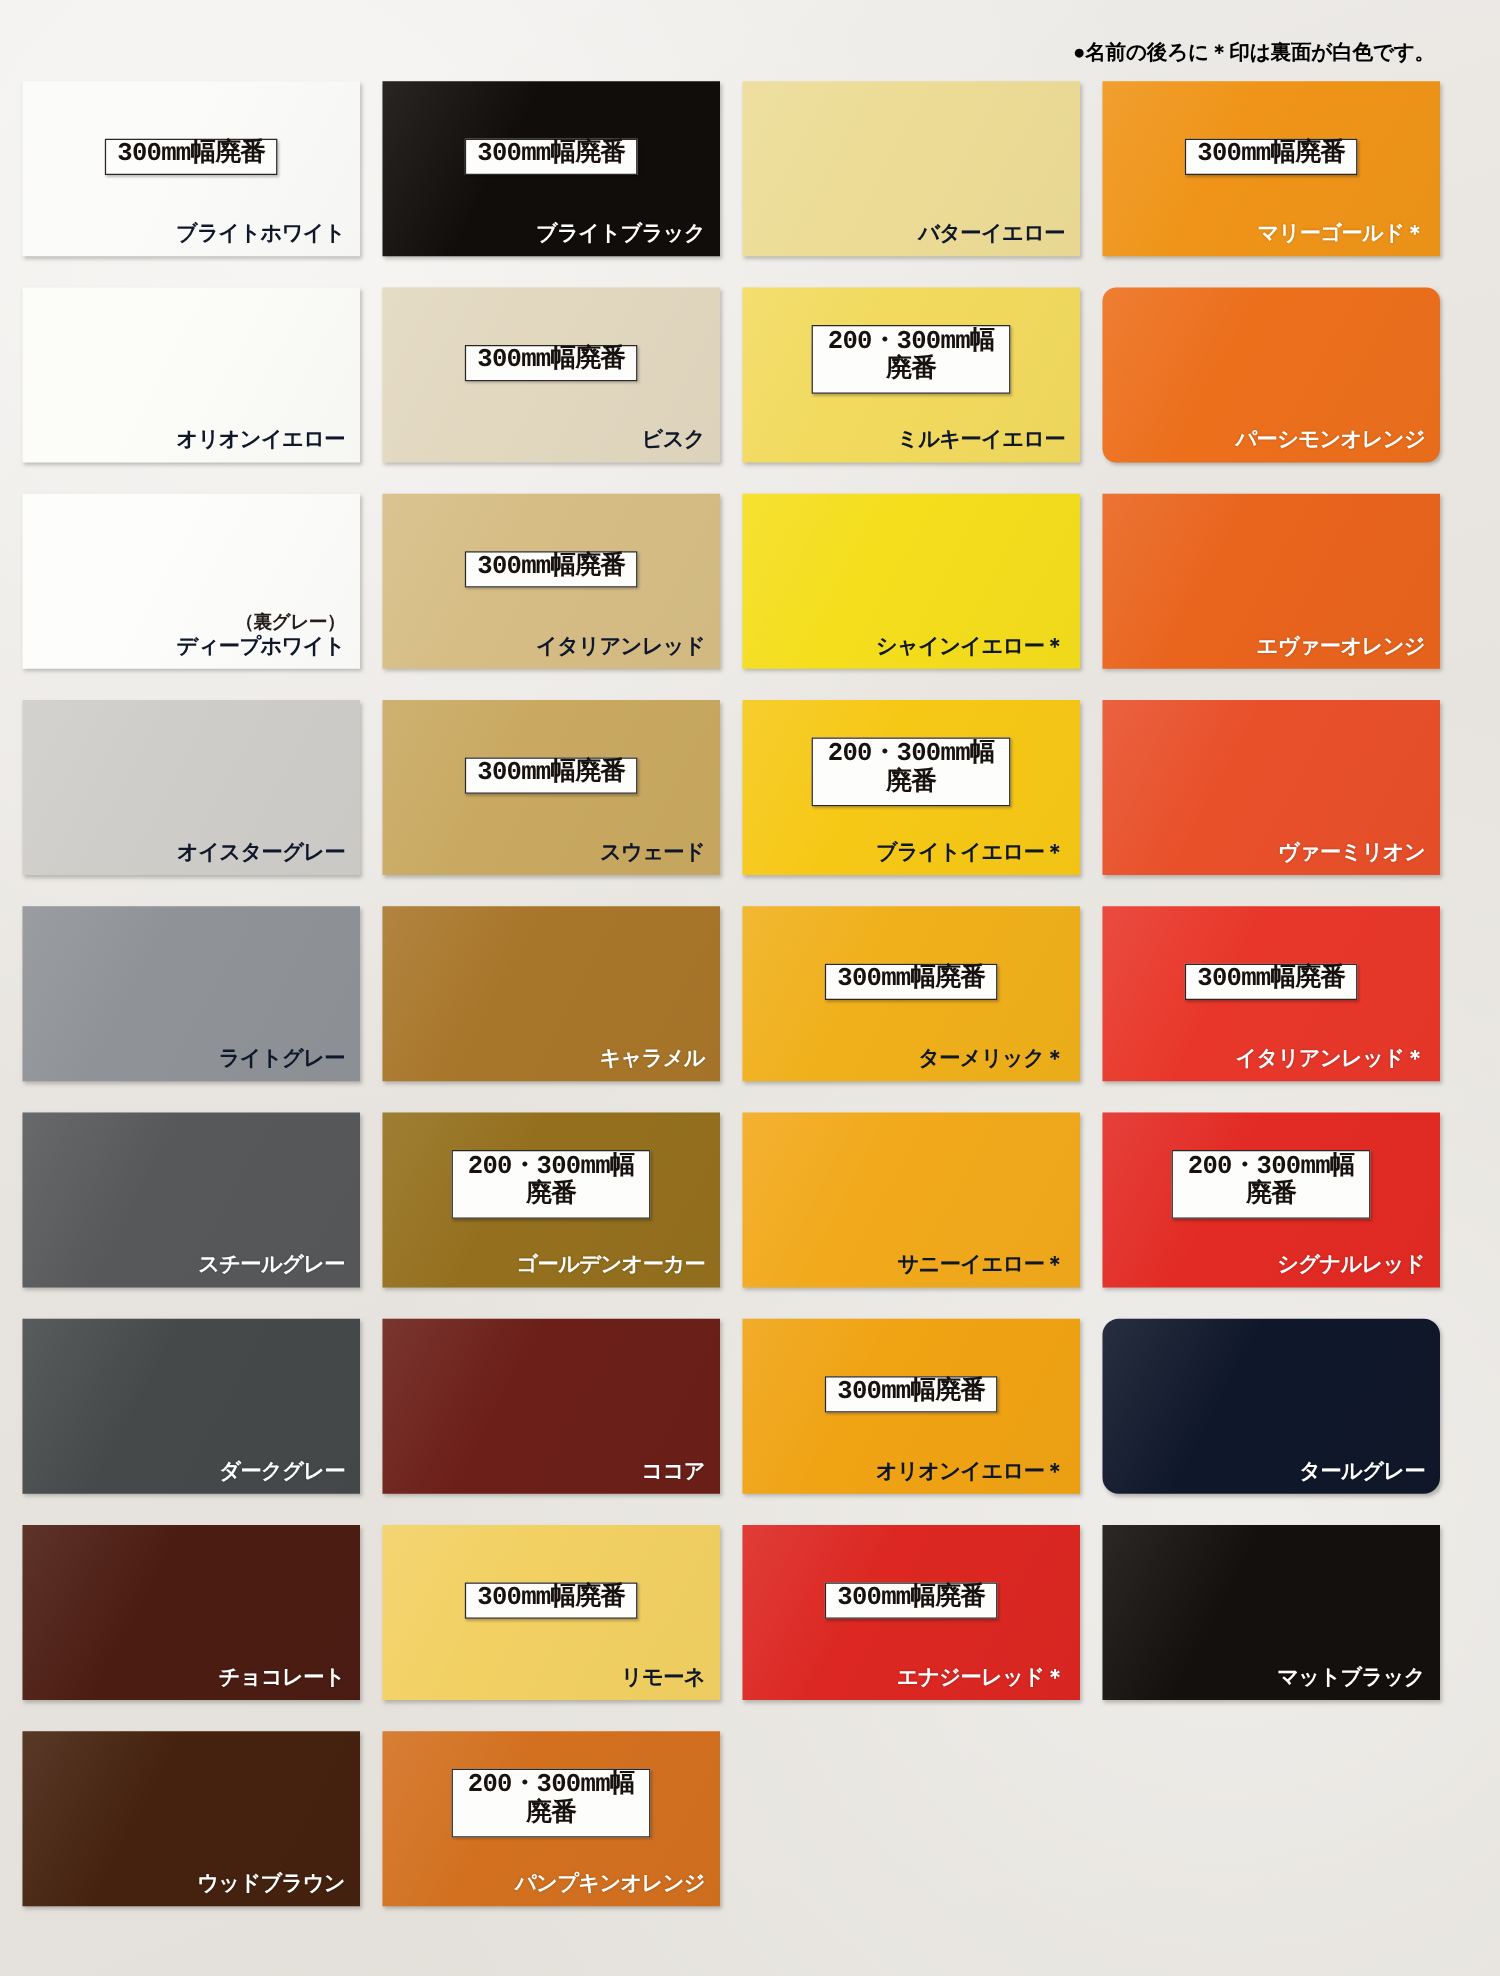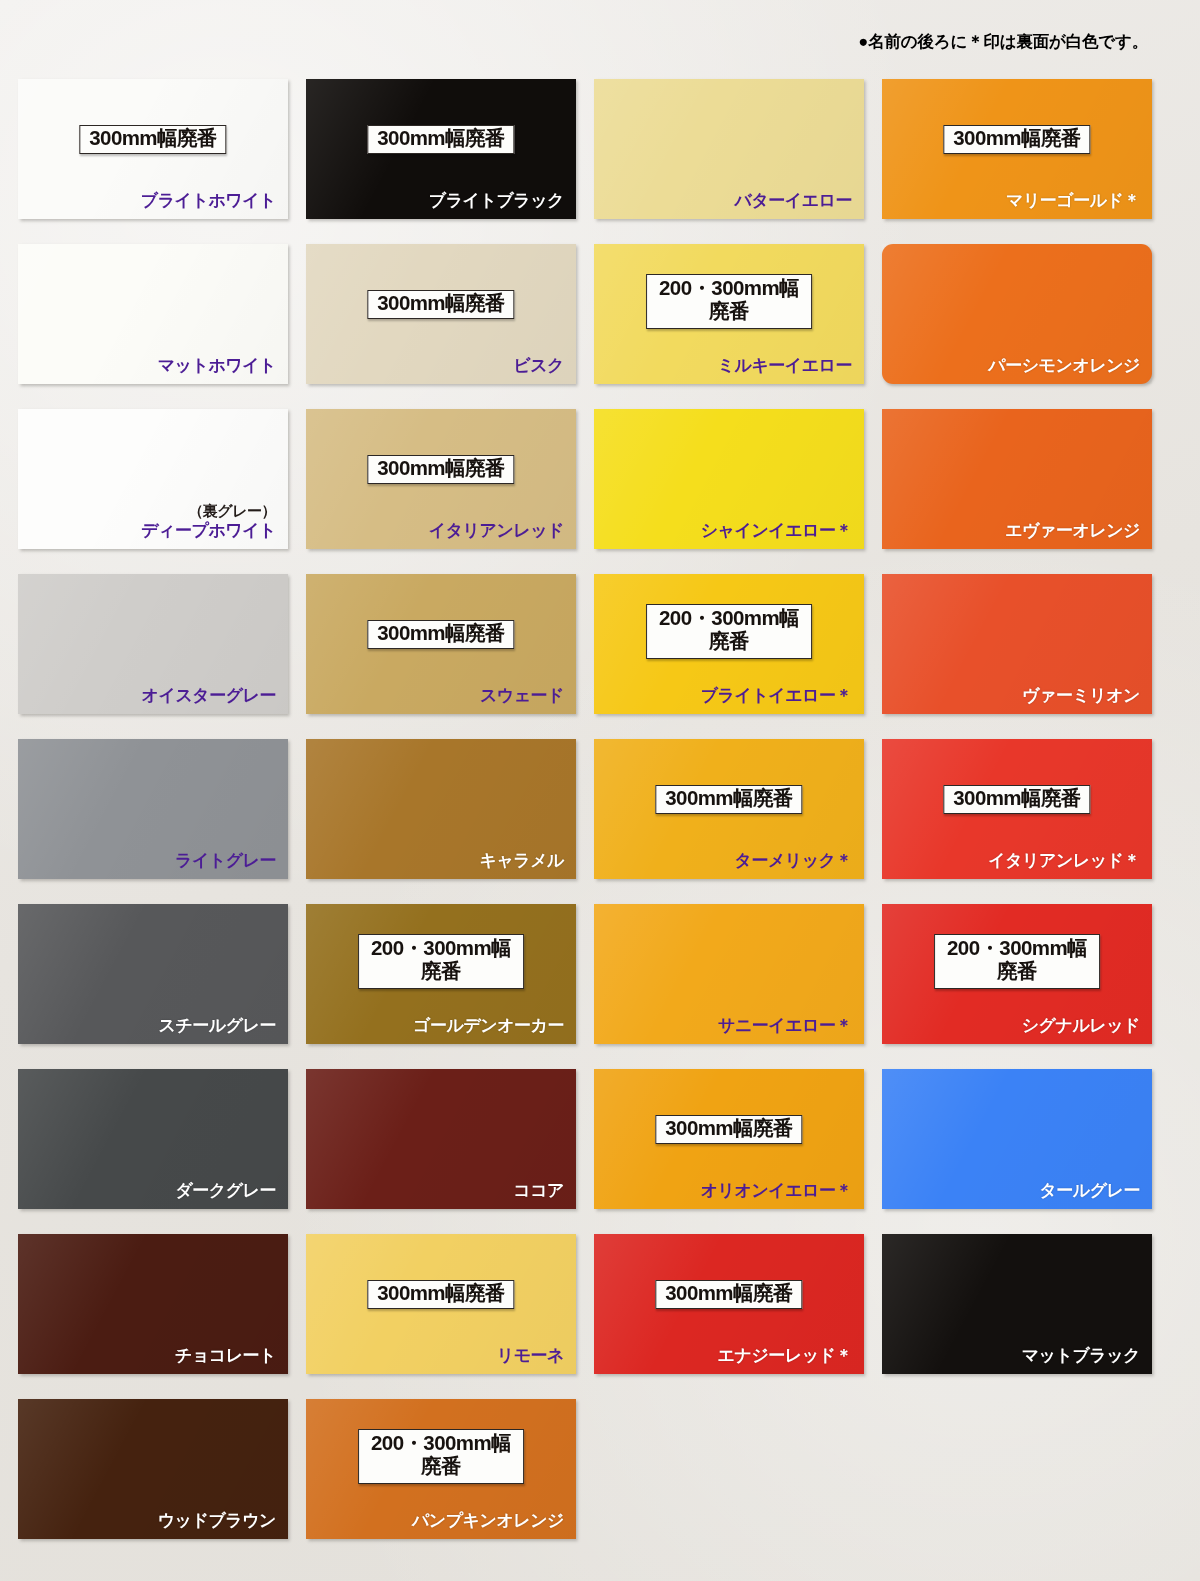--- a/index.html
+++ b/index.html
@@ -25,26 +25,27 @@
     position: absolute;
     top: 31px; right: 52px;
     font-size: 16.5px;
     font-weight: 700;
     color: #000000;
     letter-spacing: -0.2px;
     white-space: nowrap;
   }
   .grid {
     position: absolute;
-    left: 18px; top: 79px;
+    left: 18px; top: 65px;
     width: 1134px;
     display: grid;
     grid-template-columns: repeat(4, 270px);
     column-gap: 18px;
     row-gap: 25px;
+    font-family: Liberation Mono, monospace;
   }
   .swatch {
     position: relative;
     width: 270px;
     height: 140px;
     box-shadow: 1.5px 2px 3px rgba(90,85,80,.35);
   }
   .swatch::after {
     
     content: "";
@@ -82,21 +83,21 @@
   .name {
     position: absolute;
     right: 12px;
     bottom: 7px;
     font-size: 17px;
     font-weight: 700;
     letter-spacing: -0.5px;
     white-space: nowrap;
     z-index: 3;
   }
-  .name.dark { color: #4c1d95; }
+  .name.dark { color: #0f172a; }
   .name.light { color: #ffffff; text-shadow: 0 0 2px rgba(0,0,0,.25); }
   .subname {
     position: absolute;
     right: 12px;
     bottom: 28px;
     font-size: 15px;
     font-weight: 700;
     letter-spacing: -0.5px;
     white-space: nowrap;
     color: #241d1a;
@@ -120,21 +121,21 @@
       <div class="name light">ブライトブラック</div>
     </div>
     <div class="swatch" style="background: rgb(236, 220, 150);">
       <div class="name dark">バターイエロー</div>
     </div>
     <div class="swatch" style="background: rgb(239, 148, 24);">
       <div class="badge">300mm幅廃番</div>
       <div class="name light">マリーゴールド＊</div>
     </div>
     <div class="swatch" style="background: rgb(252, 252, 248);">
-      <div class="name dark">マットホワイト</div>
+      <div class="name dark">オリオンイエロー</div>
     </div>
     <div class="swatch" style="background: rgb(226, 216, 192);">
       <div class="badge">300mm幅廃番</div>
       <div class="name dark">ビスク</div>
     </div>
     <div class="swatch" style="background: rgb(242, 218, 94);">
       <div class="badge two-line"><span>200・300mm幅</span><span class="l2">廃番</span></div>
       <div class="name dark">ミルキーイエロー</div>
     </div>
     <div class="swatch" style="background: rgb(236, 111, 28); border-radius: 11px;">
@@ -199,21 +200,21 @@
     <div class="swatch" style="background: rgb(70, 73, 74);">
       <div class="name light">ダークグレー</div>
     </div>
     <div class="swatch" style="background: rgb(107, 31, 24);">
       <div class="name light">ココア</div>
     </div>
     <div class="swatch" style="background: rgb(240, 163, 19);">
       <div class="badge">300mm幅廃番</div>
       <div class="name dark">オリオンイエロー＊</div>
     </div>
-    <div class="swatch" style="background: #3b82f6;">
+    <div class="swatch" style="background: #0f172a; border-radius: 13px;">
       <div class="name light">タールグレー</div>
     </div>
     <div class="swatch" style="background: rgb(75, 28, 18);">
       <div class="name light">チョコレート</div>
     </div>
     <div class="swatch" style="background: rgb(242, 208, 98);">
       <div class="badge">300mm幅廃番</div>
       <div class="name dark">リモーネ</div>
     </div>
     <div class="swatch" style="background: rgb(220, 39, 34);">

